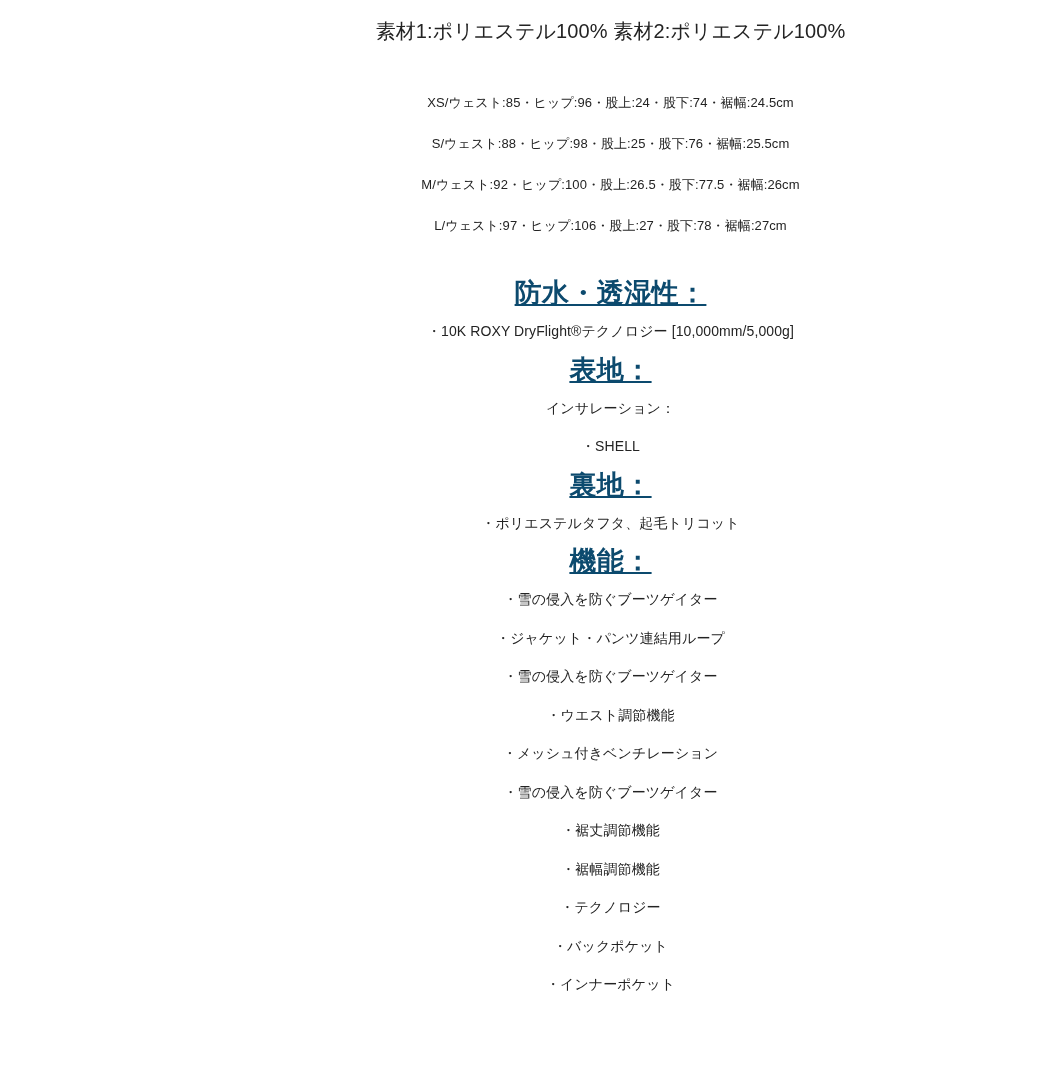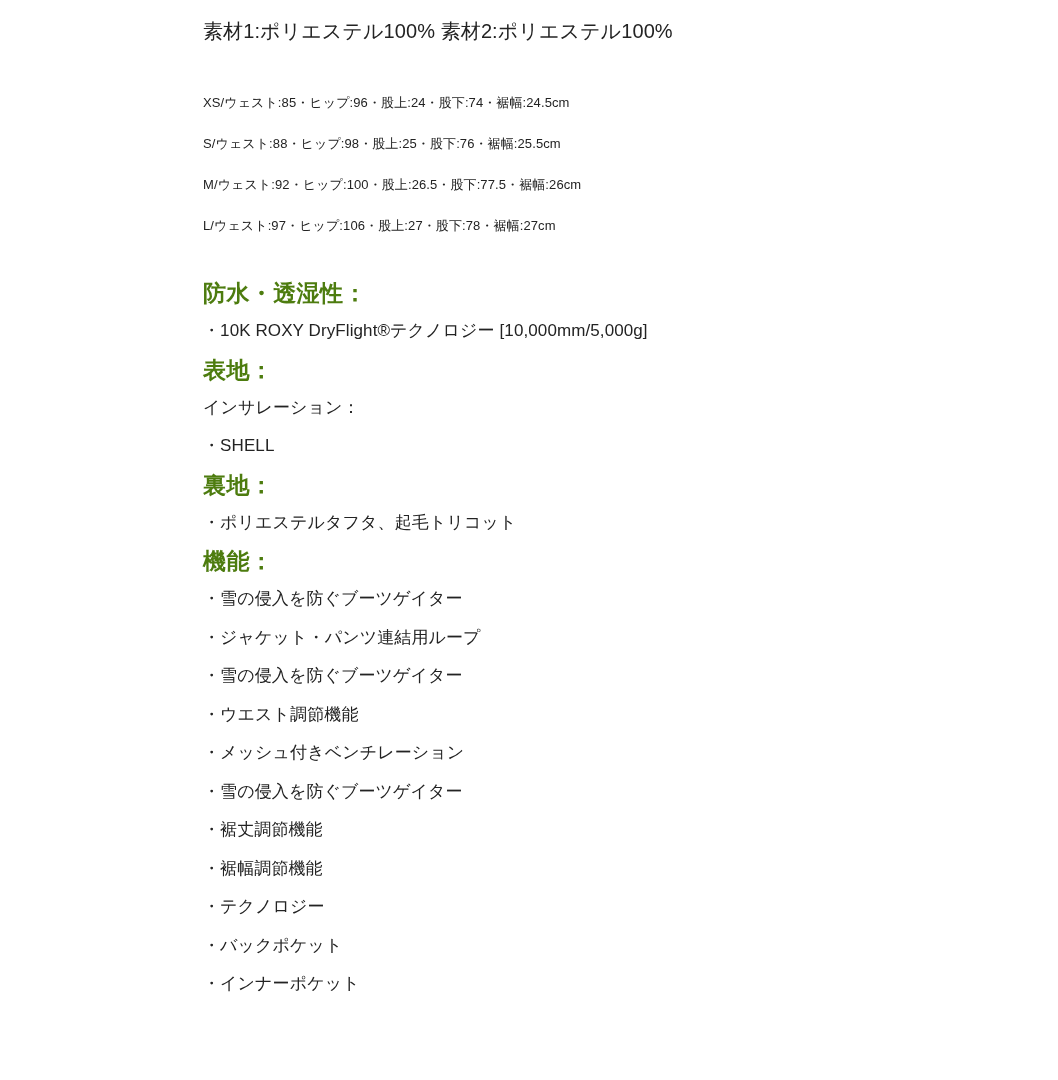--- a/index.html
+++ b/index.html
@@ -14,43 +14,45 @@
     font-family: "Liberation Sans", "DejaVu Sans", sans-serif;
     color: #222222;
     -webkit-font-smoothing: antialiased;
   }
   .page {
     position: relative;
     width: 1058px;
     min-height: 1080px;
     box-sizing: border-box;
     padding: 14px 40px 36px 203px;
+    text-align: center;
   }
   .line {
     font-size: 13px;
     line-height: 38px;
     letter-spacing: 0.1px;
     white-space: pre-wrap;
     color: #232323;
   }
   .line.material {
     line-height: 34px;
     font-size: 20px;
   }
   .gap-sm { height: 34px; }
   .gap-md { height: 28px; }
   .heading {
-    font-size: 23px;
+    font-size: 27px;
     line-height: 38px;
     font-weight: 700;
-    color: #4d7c0f;
+    color: #0c4a6e;
     letter-spacing: 0.4px;
+    text-decoration: underline;
   }
   .bullet {
-    font-size: 17px;
+    font-size: 14px;
     line-height: 38.5px;
     color: #232323;
     letter-spacing: 0.1px;
   }
   .sizes .line {
     line-height: 41px;
   }
 </style>
 </head>
 <body>

